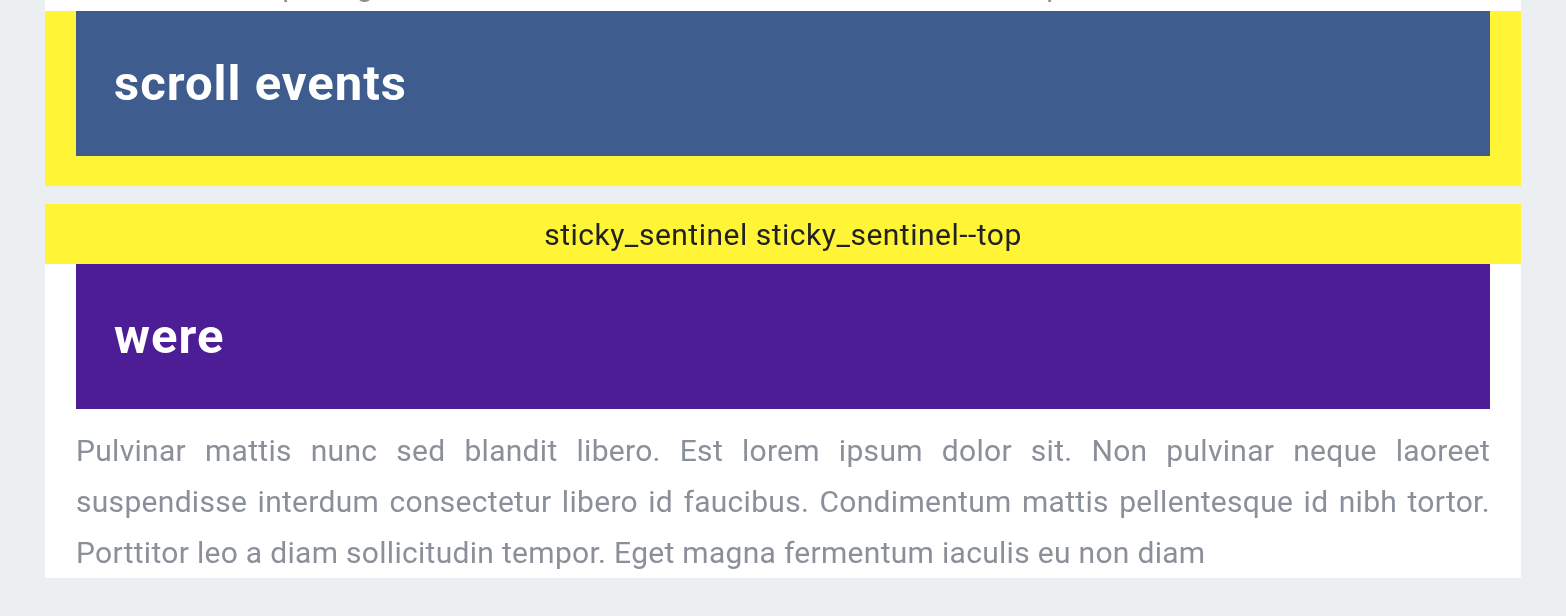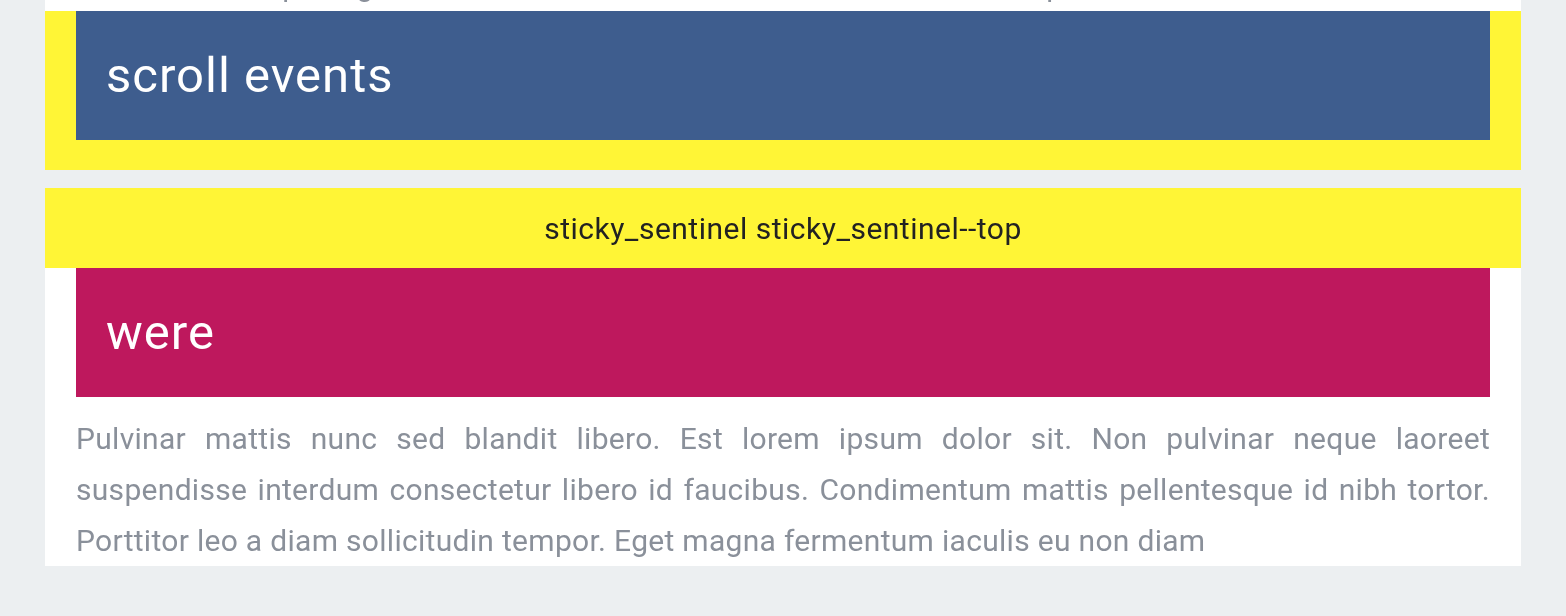--- a/index.html
+++ b/index.html
@@ -38,39 +38,39 @@
     padding: 0 31px 30px 31px;
     margin-top: -0px;
   }
   .header-box {
     background: #3E5D8E;
     padding: 36px 30px;
   }
   .header-title {
     color: #FFFFFF;
     font-size: 49px;
-    font-weight: 400;
-    margin: 0;
+    font-weight: 700;
+    margin: 8px;
     letter-spacing: 1px;
   }
   .sentinel-top {
     background: #FFF536;
-    height: 80px;
+    height: 60px;
     display: flex;
     align-items: center;
     justify-content: center;
   }
   .sentinel-label {
     color: #222222;
     font-size: 30px;
     font-weight: 400;
     letter-spacing: 0.5px;
   }
   .header-box-plain {
-    background: #be185d;
+    background: #4c1d95;
     margin: 0 31px;
     padding: 36px 30px;
   }
 </style>
 </head>
 <body>
 
 <div class="page">
 
   <div class="section">

